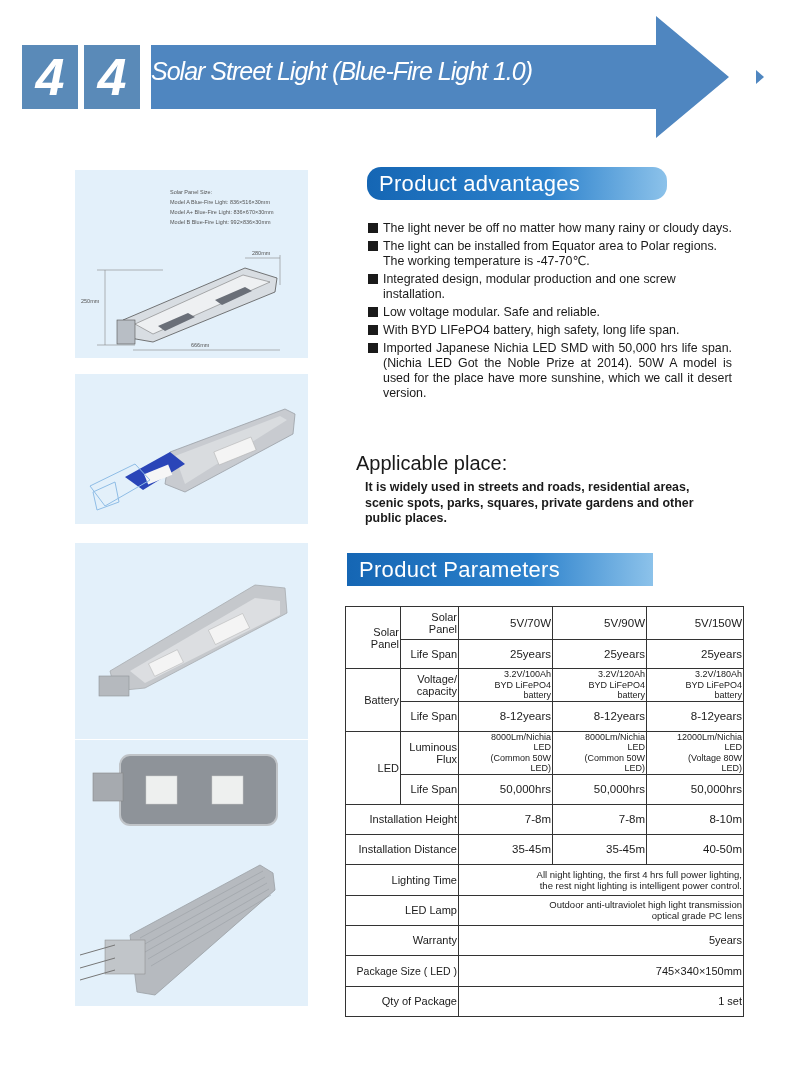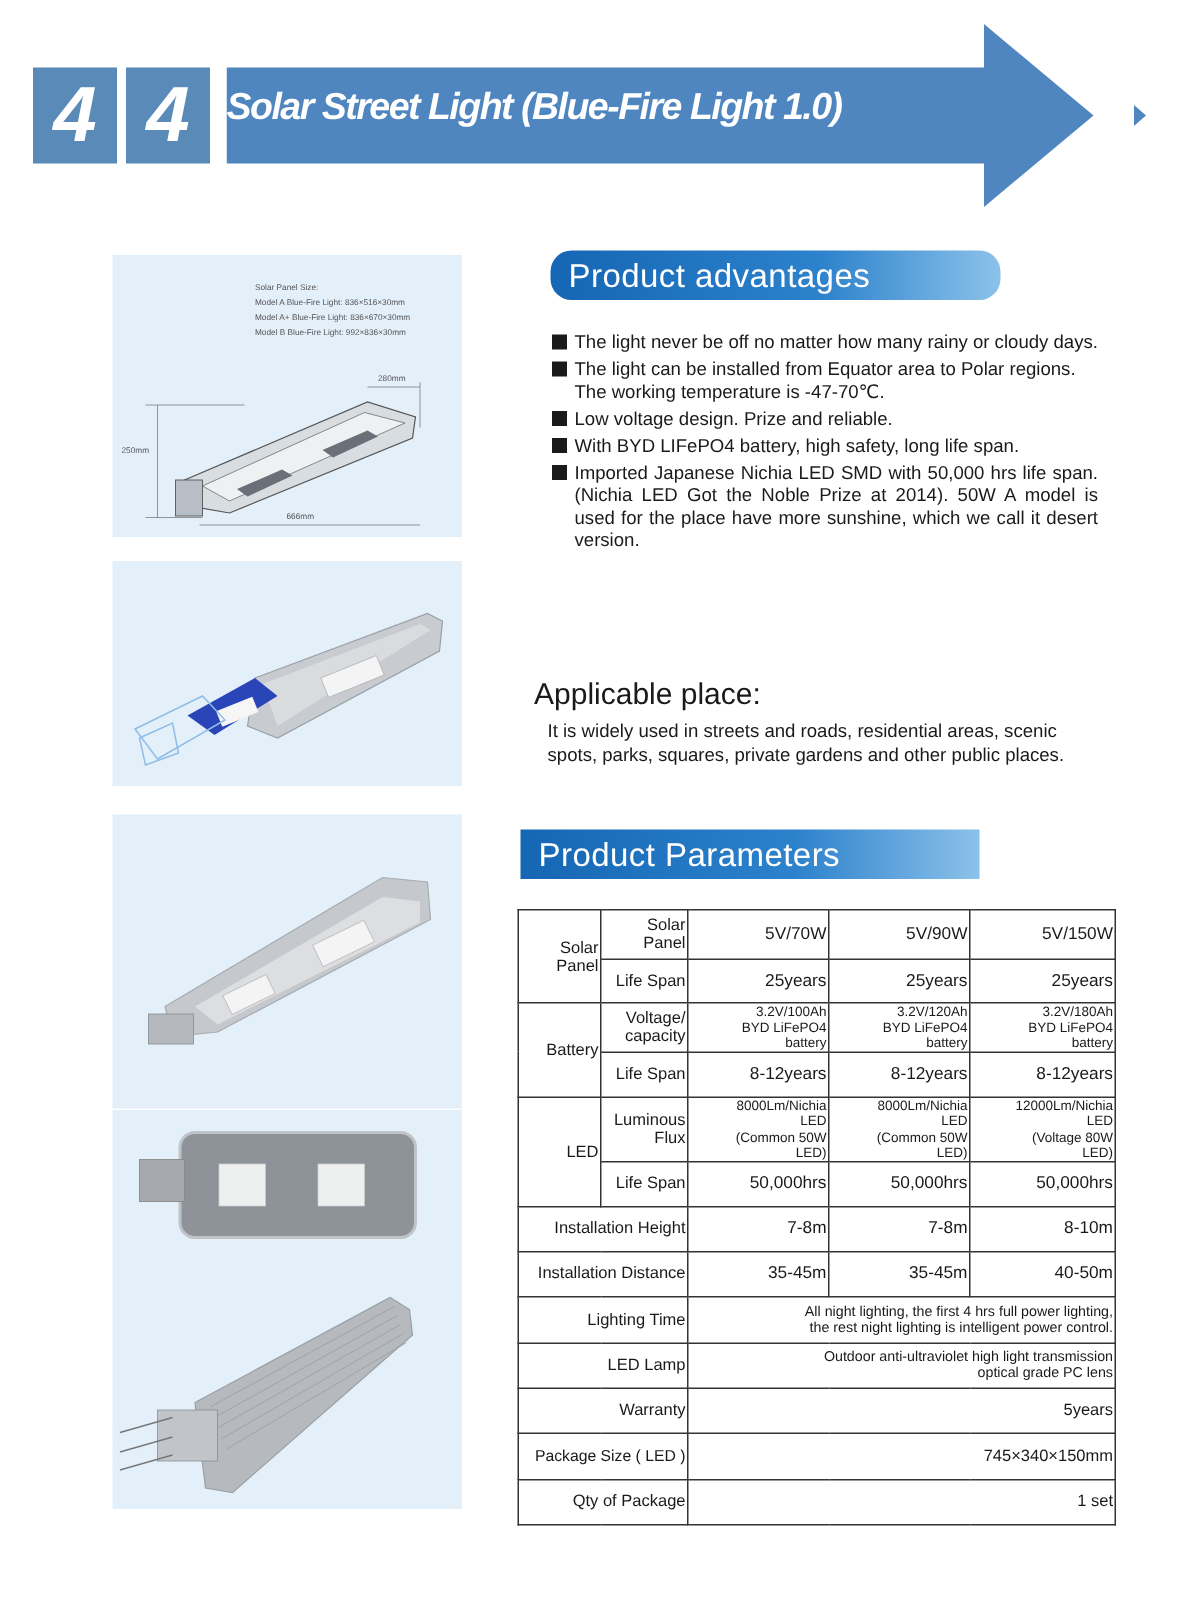--- a/index.html
+++ b/index.html
@@ -7,21 +7,21 @@
   body { position: relative; font-family: "Liberation Sans", "DejaVu Sans", sans-serif; color: #1a1a1a; }
 
   
   .num-box { position: absolute; top: 45px; width: 56px; height: 64px; background: #5a8ab8; color: #fff;
              font-family: "Liberation Sans", sans-serif; font-weight: bold; font-style: italic;
              font-size: 52px; line-height: 64px; text-align: center; }
   .num-box.n1 { left: 22px; }
   .num-box.n2 { left: 84px; }
   .arrow { position: absolute; left: 151px; top: 16px; width: 604px; height: 122px; }
   .arrow svg { position: absolute; left: 0; top: 0; }
-  .arrow-title { position: absolute; left: 12px; top: 41px; width: 560px; color: #fff; font-weight: bold; font-style: italic;
+  .arrow-title { position: absolute; left: 12px; top: 41px; width: 560px; color: #fff; font-weight: normal; font-style: italic;
                  font-size: 25px; letter-spacing: -1px; white-space: nowrap; }
 
   
   .img-panel { position: absolute; left: 75px; width: 233px; background: #e3f0fa; overflow: hidden; }
   .img-panel svg { display: block; }
   .p1 { top: 170px; height: 188px; }
   .p2 { top: 374px; height: 150px; }
   .p3 { top: 543px; height: 196px; }
   .p4 { top: 740px; height: 266px; }
   .spec-note { position: absolute; left: 95px; top: 17px; font-size: 5.5px; line-height: 10px; color: #555; }
@@ -32,21 +32,21 @@
   .banner.adv { left: 367px; top: 167px; width: 300px; border-radius: 14px; }
   .banner.params { left: 347px; top: 553px; width: 306px; }
 
   
   .adv-list { position: absolute; left: 367px; top: 221px; width: 365px; list-style: none; }
   .adv-list li { position: relative; padding-left: 16px; font-size: 12.4px; line-height: 15px; margin-bottom: 3px; color: #1a1a1a; }
   .adv-list li .bullet { position: absolute; left: 1px; top: 2px; width: 10px; height: 10px; background: #1a1a1a; }
   .adv-list li.just { text-align: justify; }
 
   .app-title { position: absolute; left: 356px; top: 452px; font-size: 20px; color: #1a1a1a; }
-  .app-text { position: absolute; left: 365px; top: 480px; width: 360px; font-size: 12.4px; line-height: 15.5px; color: #1a1a1a; }
+  .app-text { position: absolute; left: 365px; top: 480px; width: 360px; font-size: 12.4px; line-height: 15.5px; color: #1a1a1a; font-weight: bold; }
 
   
   table.params { position: absolute; left: 345px; top: 606px; width: 398px; border-collapse: collapse; table-layout: fixed; }
   table.params td { border: 1.3px solid #333; text-align: right; vertical-align: middle; font-size: 11px; color: #1a1a1a; line-height: 12px; padding: 0 1px; }
   table.params td.small { font-size: 9px; line-height: 10.5px; padding-left: 24px; }
   table.params td.val { font-size: 11.5px; }
   table.params td.note { font-size: 9.5px; line-height: 11px; }
 </style>
 </head>
 <body>
@@ -126,22 +126,22 @@
     <line x1="5" y1="215" x2="40" y2="205" stroke="#777" stroke-width="1"></line>
     <line x1="5" y1="228" x2="40" y2="218" stroke="#777" stroke-width="1"></line>
     <line x1="5" y1="240" x2="40" y2="230" stroke="#777" stroke-width="1"></line>
   </svg>
 </div>
 
 <div class="banner adv">Product advantages</div>
 <ul class="adv-list">
   <li><span class="bullet"></span><span>The light never be off no matter how many rainy or cloudy days.</span></li>
   <li><span class="bullet"></span><span>The light can be installed from Equator area to Polar regions. The working temperature is -47-70℃.</span></li>
-  <li><span class="bullet"></span></li>
-  <li><span class="bullet"></span><span>Low  voltage design. Prize and reliable.</span></li>
+  <li><span class="bullet"></span><span>Integrated design, modular production and one screw installation.</span></li>
+  <li><span class="bullet"></span><span>Low  voltage modular. Safe and reliable.</span></li>
   <li><span class="bullet"></span></li>
   <li><span class="bullet"></span><span>With BYD LIFePO4 battery, high safety, long life span.</span></li>
   <li class="just"><span class="bullet"></span><span>Imported Japanese Nichia LED SMD with 50,000 hrs life span.(Nichia LED Got the Noble Prize at 2014). 50W A model is used for the place have more sunshine, which we call it desert version.</span></li>
 </ul>
 
 <div class="app-title">Applicable place:</div>
 <div class="app-text">It is widely used in streets and roads, residential areas, scenic spots, parks, squares, private gardens and other public places.</div>
 
 <div class="banner params">Product Parameters</div>
 

